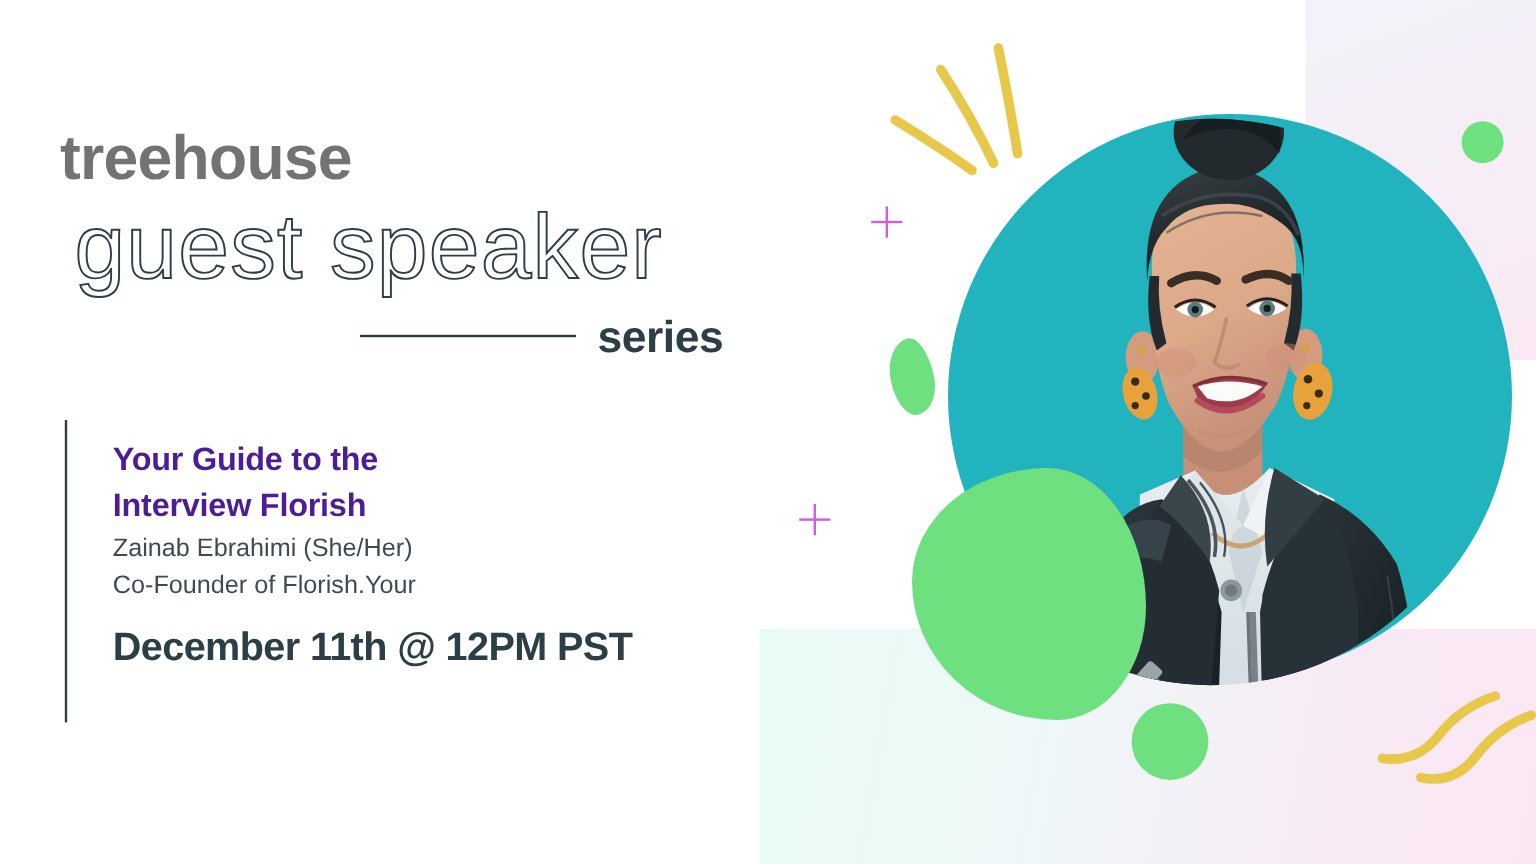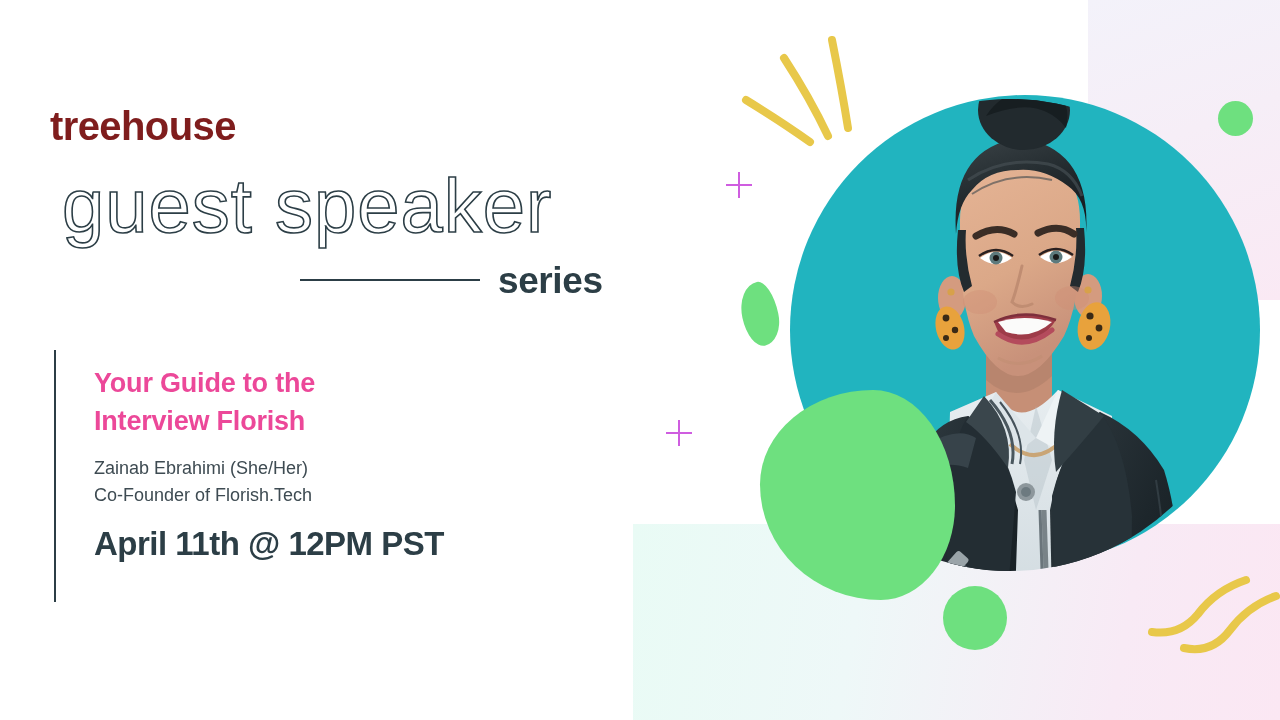--- a/index.html
+++ b/index.html
@@ -128,24 +128,24 @@
     width: 130px;
     height: 110px;
   }
   .sparkles-top svg, .squiggles-bottom svg { display:block; width:100%; height:100%; overflow: visible; }
 
   
   .brandmark {
     position: absolute;
     left: 50px;
     top: 106px;
-    font-size: 40px;
+    font-size: 52px;
     font-weight: 600;
     letter-spacing: -0.6px;
-    color: #7f1d1d;
+    color: #737373;
     line-height: 1;
   }
 
   .headline-outline {
     position: absolute;
     left: 58px;
     top: 162px;
     width: 640px;
     height: 92px;
   }
@@ -179,32 +179,31 @@
     left: 54px;
     top: 350px;
     height: 252px;
     padding-left: 38px;
     border-left: 2px solid #2c3e46;
     box-sizing: border-box;
   }
   .talk-title {
     font-size: 27px;
     font-weight: 600;
-    color: #ec4899;
+    color: #4c1d95;
     line-height: 1.42;
     letter-spacing: -0.2px;
     margin: 14px 0 0 0;
   }
   .talk-title span { display: block; }
   .speaker-line {
-    font-size: 18px;
+    font-size: 21px;
     font-weight: 400;
     color: #3e4b52;
     line-height: 1.5;
-    margin-top: 14px;
   }
   .speaker-line span { display: block; }
   .datetime {
     font-size: 33px;
     font-weight: 700;
     color: #2c3e46;
     letter-spacing: -0.5px;
     margin-top: 16px;
   }
 </style>
@@ -385,18 +384,18 @@
     <div class="series-word">series</div>
   </div>
 
   <div class="detail-block">
     <div class="talk-title">
       <span>Your Guide to the</span>
       <span>Interview Florish</span>
     </div>
     <div class="speaker-line">
       <span>Zainab Ebrahimi (She/Her)</span>
-      <span>Co-Founder of Florish.Tech</span>
+      <span>Co-Founder of Florish.Your</span>
     </div>
-    <div class="datetime">April 11th @ 12PM PST</div>
+    <div class="datetime">December 11th @ 12PM PST</div>
   </div>
 
 </div>
 
 </body></html>

